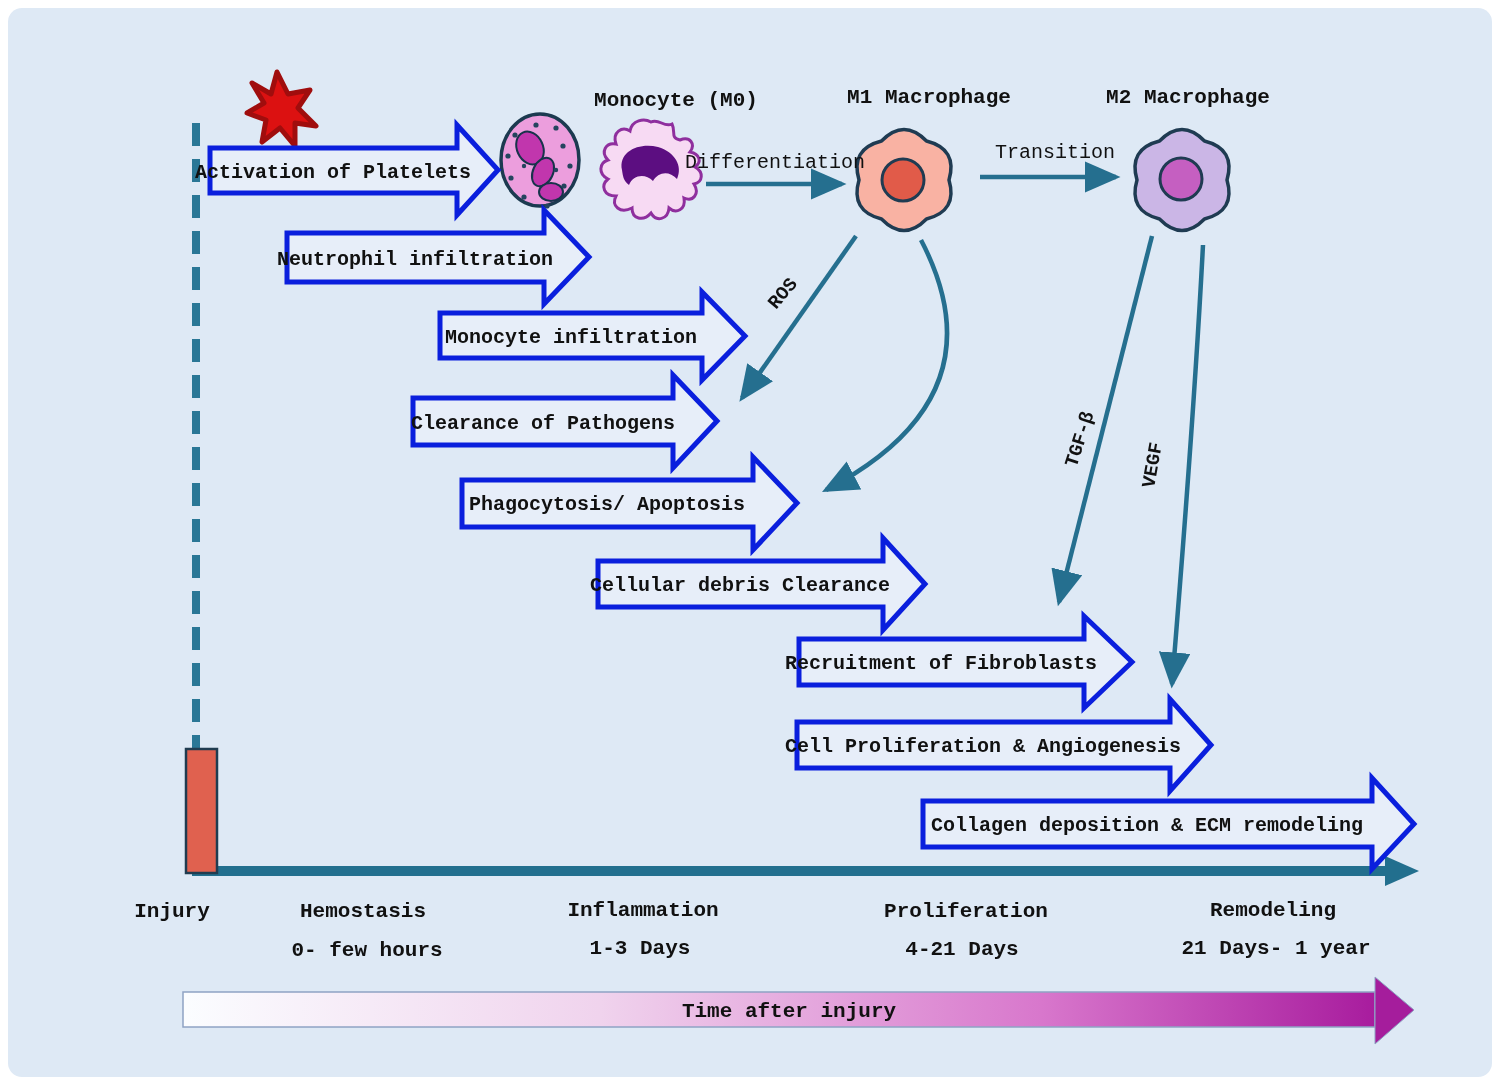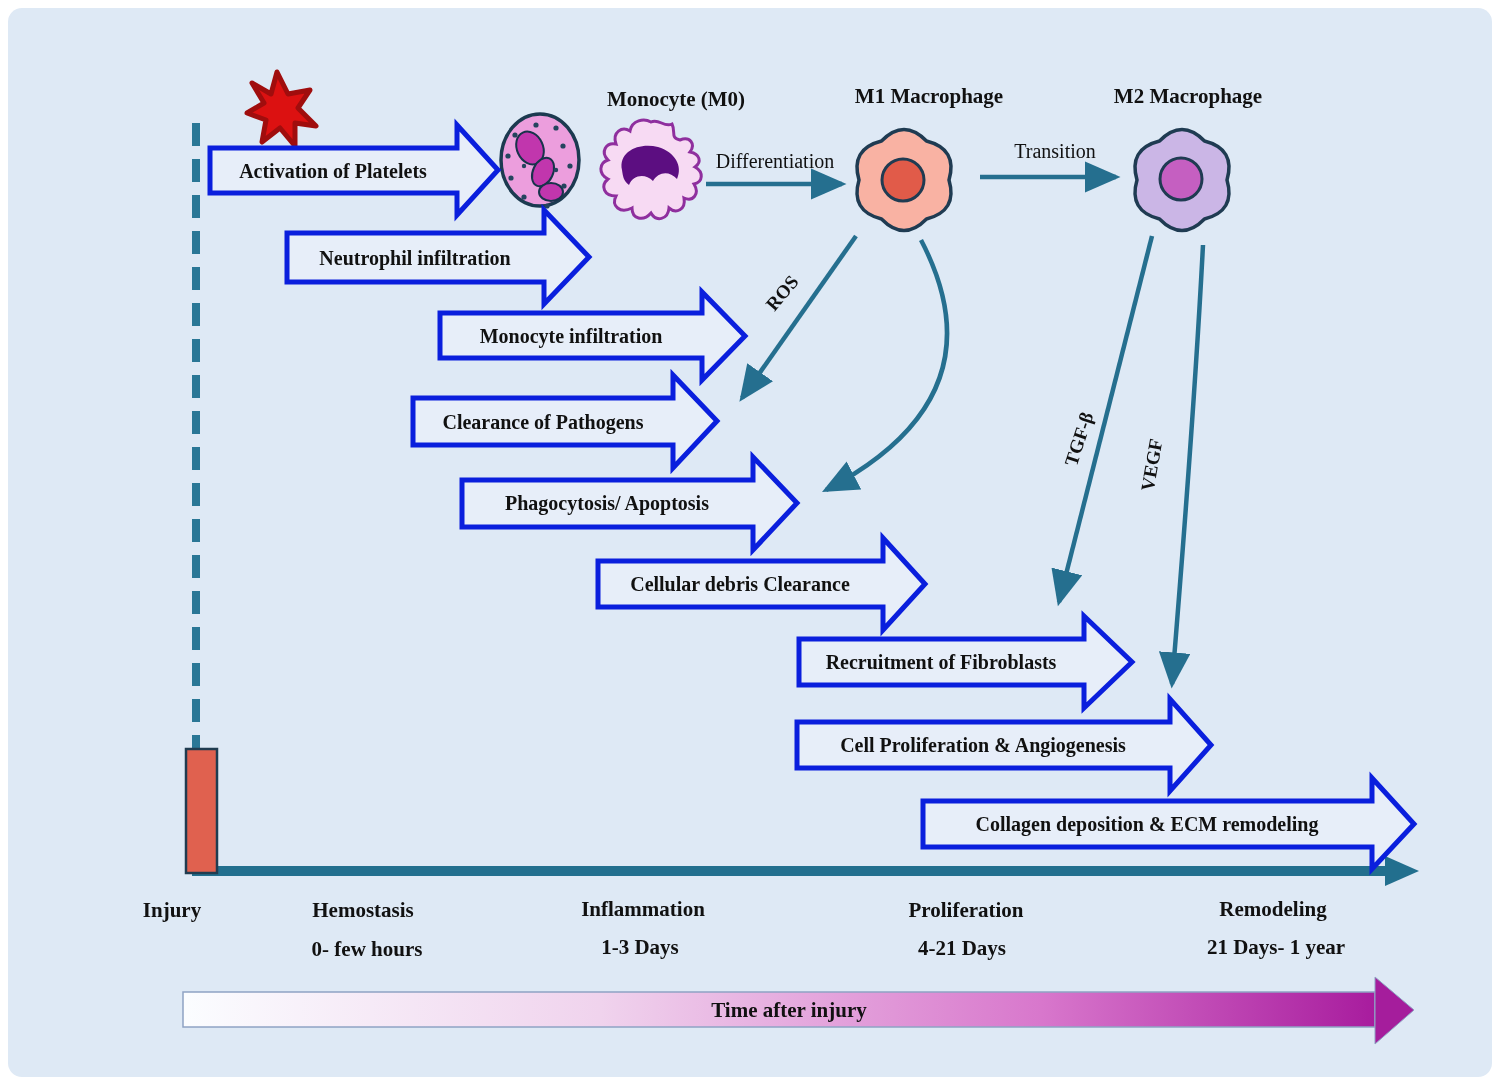--- a/index.html
+++ b/index.html
@@ -1,17 +1,17 @@
 <!DOCTYPE html>
 <html><head>
 <meta charset="utf-8">
 <style>
   html,body{margin:0;padding:0;background:#ffffff;}
   .stage{position:relative;width:1500px;height:1085px;background:#ffffff;overflow:hidden;
-         font-family:Liberation Serif, serif;}
+         font-family:Liberation Mono, monospace;}
   svg{display:block}
   text{fill:#111111;}
   .arrow-label{font-size:20px;font-weight:bold;}
   .cell-label{font-size:21px;font-weight:bold;}
   .flow-label{font-size:20px;}
   .mediator-label{font-size:19px;font-weight:bold;}
   .phase-label{font-size:21px;font-weight:bold;}
   .axis-label{font-size:21px;font-weight:bold;}
 </style>
 </head>

